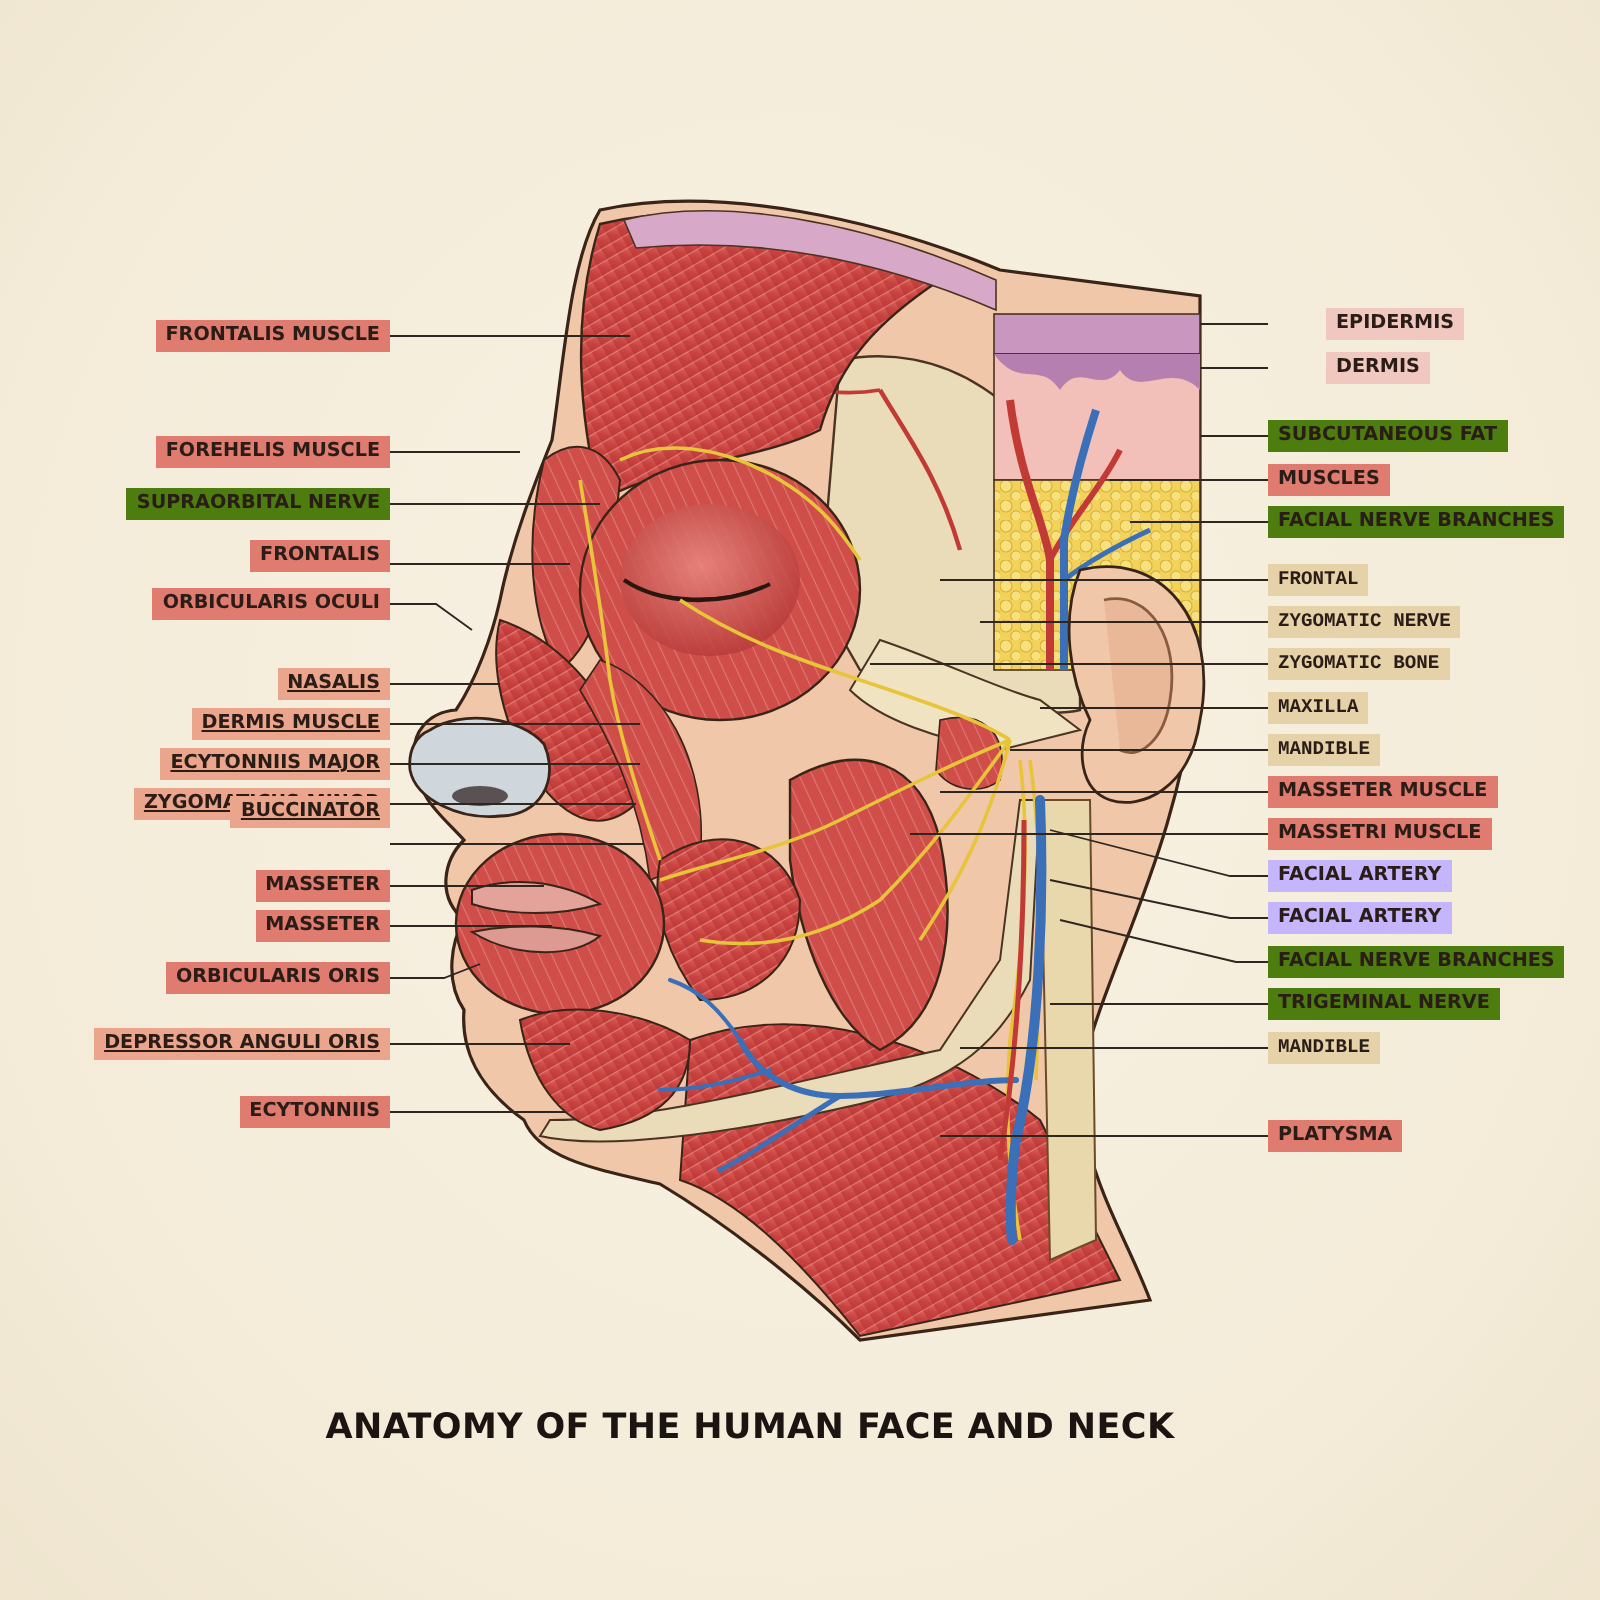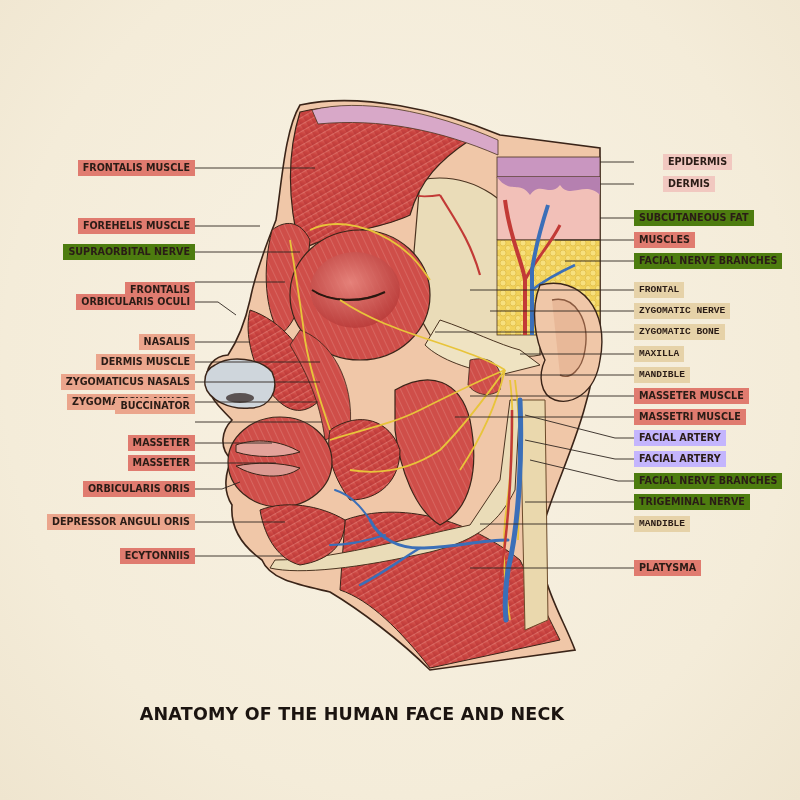--- a/index.html
+++ b/index.html
@@ -3,26 +3,26 @@
 <meta charset="utf-8">
 <style>
   html,body{margin:0;padding:0;}
   body{width:800px;height:800px;background:#f6efdf;position:relative;overflow:hidden;font-family:"DejaVu Sans",sans-serif;}
   .bg{position:absolute;inset:0;background:radial-gradient(ellipse at 50% 45%,#f8f2e4 0%,#f4ecd9 70%,#efe5cf 100%);}
   svg.art{position:absolute;left:0;top:0;}
   .lbl{position:absolute;height:16px;line-height:16px;font-size:9.6px;font-weight:bold;color:#2a1c16;padding:0 5px;white-space:nowrap;letter-spacing:0;}
   .left .lbl{right:605px;}
   .right .lbl{left:634px;}
   .red{background:#e07b6f;}
-  .salmon{background:#eba58c;}
+  .salmon{background:#eba58c;text-decoration:underline;}
   .pink{background:#f1c8c0;margin-left:29px;}
   .yellow{background:#4d7c0f;}
   .tan{background:#e6d2a8;font-family:Liberation Mono, monospace;}
   .blue{background:#c4b5fd;}
-  .title{position:absolute;left:0;width:704px;top:704px;text-align:center;font-size:17.5px;font-weight:bold;color:#1b1410;letter-spacing:0.2px;}
+  .title{position:absolute;left:0;width:704px;top:704px;text-align:center;font-size:17.5px;font-weight:bold;color:#1b1410;letter-spacing:0.2px;padding-left:23px;}
 </style>
 </head>
 <body>
 
 <div class="bg"></div>
 
 <svg class="art" width="800" height="800" viewBox="0 0 800 800">
   <defs>
     <linearGradient id="mus" x1="0" y1="0" x2="1" y2="1">
       <stop offset="0" stop-color="#d9605a"></stop>
@@ -161,25 +161,25 @@
     <line x1="525" y1="502" x2="634" y2="502"></line>
     <line x1="480" y1="524" x2="634" y2="524"></line>
     <line x1="470" y1="568" x2="634" y2="568"></line>
   </g>
 </svg>
 
 <div class="left">
   <div class="lbl red" style="top:160px">FRONTALIS MUSCLE</div>
   <div class="lbl red" style="top:218px">FOREHELIS MUSCLE</div>
   <div class="lbl yellow" style="top:244px">SUPRAORBITAL NERVE</div>
-  <div class="lbl red" style="top:282px">FRONTALIS</div>
+  <div class="lbl red" style="top:270px">FRONTALIS</div>
   <div class="lbl red" style="top:294px">ORBICULARIS OCULI</div>
   <div class="lbl salmon" style="top:334px">NASALIS</div>
   <div class="lbl salmon" style="top:354px">DERMIS MUSCLE</div>
-  <div class="lbl salmon" style="top:374px">ZYGOMATICUS NASALS</div>
+  <div class="lbl salmon" style="top:374px">ECYTONNIIS MAJOR</div>
   <div class="lbl salmon" style="top:394px">ZYGOMATICUS MINOR</div>
   <div class="lbl salmon" style="top:398px">BUCCINATOR</div>
   <div class="lbl red" style="top:435px">MASSETER</div>
   <div class="lbl red" style="top:455px">MASSETER</div>
   <div class="lbl red" style="top:481px">ORBICULARIS ORIS</div>
   <div class="lbl salmon" style="top:514px">DEPRESSOR ANGULI ORIS</div>
   <div class="lbl red" style="top:548px">ECYTONNIIS</div>
 </div>
 
 <div class="right">

